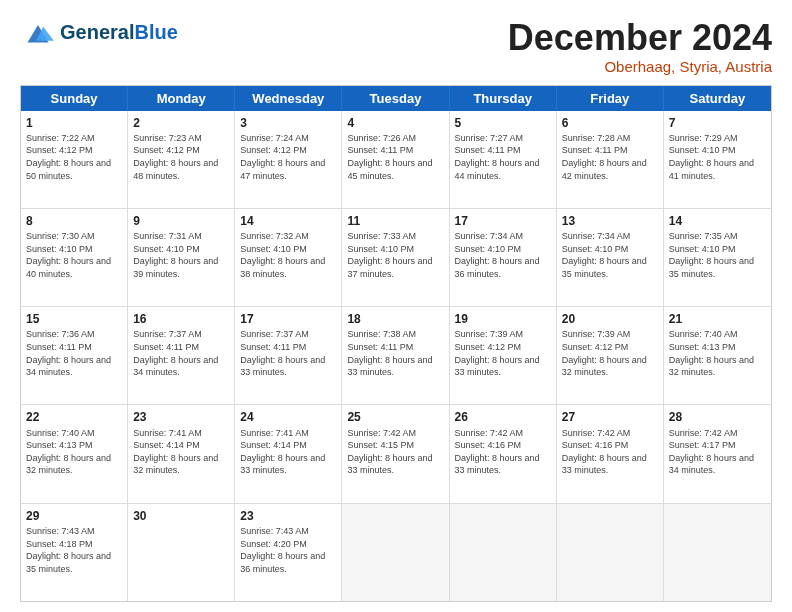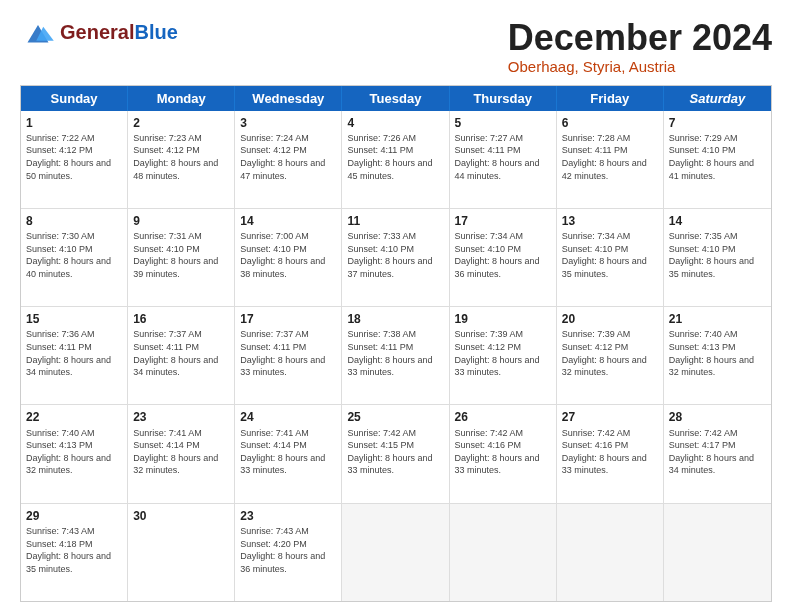--- a/index.html
+++ b/index.html
@@ -26,21 +26,21 @@
     .logo-bird {
       width: 36px;
       height: 28px;
     }
     .logo-wrapper {
       display: flex;
       align-items: center;
       gap: 4px;
     }
     .title-block {
-      text-align: left;
+      text-align: right;
     }
     .month-title {
       font-size: 36px;
       font-weight: bold;
       color: #222;
       line-height: 1.1;
     }
     .subtitle {
       font-size: 15px;
       color: #c2410c;
@@ -57,21 +57,21 @@
       background: #1565c0;
     }
     .cal-header-cell {
       color: #fff;
       font-weight: bold;
       font-size: 13px;
       text-align: center;
       padding: 5px 2px;
       border-right: 1px solid #1976d2;
     }
-    .cal-header-cell:last-child { border-right: none; font-style: italic; }
+    .cal-header-cell:last-child { border-right: none; }
     .cal-body {
       flex: 1;
       display: flex;
       flex-direction: column;
     }
     .cal-row {
       display: grid;
       grid-template-columns: repeat(7, 1fr);
       flex: 1;
       border-top: 1px solid #ddd;
@@ -106,21 +106,21 @@
 
 <div class="page">
   <div class="header">
     <div class="logo-wrapper">
       <svg class="logo-bird" viewBox="0 0 40 32" xmlns="http://www.w3.org/2000/svg">
         <polygon points="8,28 20,8 32,28" fill="#1565c0" opacity="0.85"></polygon>
         <polygon points="18,26 26,10 38,26" fill="#42a5f5" opacity="0.9"></polygon>
       </svg>
       <div>
         <div style="font-size:20px;font-weight:bold;line-height:1.1;">
-          <span style="color:#7f1d1d;">General</span><span style="color:#1565c0;">Blue</span>
+          <span style="color:#0c4a6e;">General</span><span style="color:#1565c0;">Blue</span>
         </div>
       </div>
     </div>
     <div class="title-block">
       <div class="month-title">December 2024</div>
       <div class="subtitle">Oberhaag, Styria, Austria</div>
     </div>
   </div>
 
   <div class="calendar">
@@ -195,21 +195,21 @@
           </div>
           <div class="cal-cell">
             <span class="day-num">9</span>
             <div class="day-info">Sunrise: 7:31 AM
 Sunset: 4:10 PM
 Daylight: 8 hours
 and 39 minutes.</div>
           </div>
           <div class="cal-cell">
             <span class="day-num">14</span>
-            <div class="day-info">Sunrise: 7:00 AM
+            <div class="day-info">Sunrise: 7:32 AM
 Sunset: 4:10 PM
 Daylight: 8 hours
 and 38 minutes.</div>
           </div>
           <div class="cal-cell">
             <span class="day-num">11</span>
             <div class="day-info">Sunrise: 7:33 AM
 Sunset: 4:10 PM
 Daylight: 8 hours
 and 37 minutes.</div>

